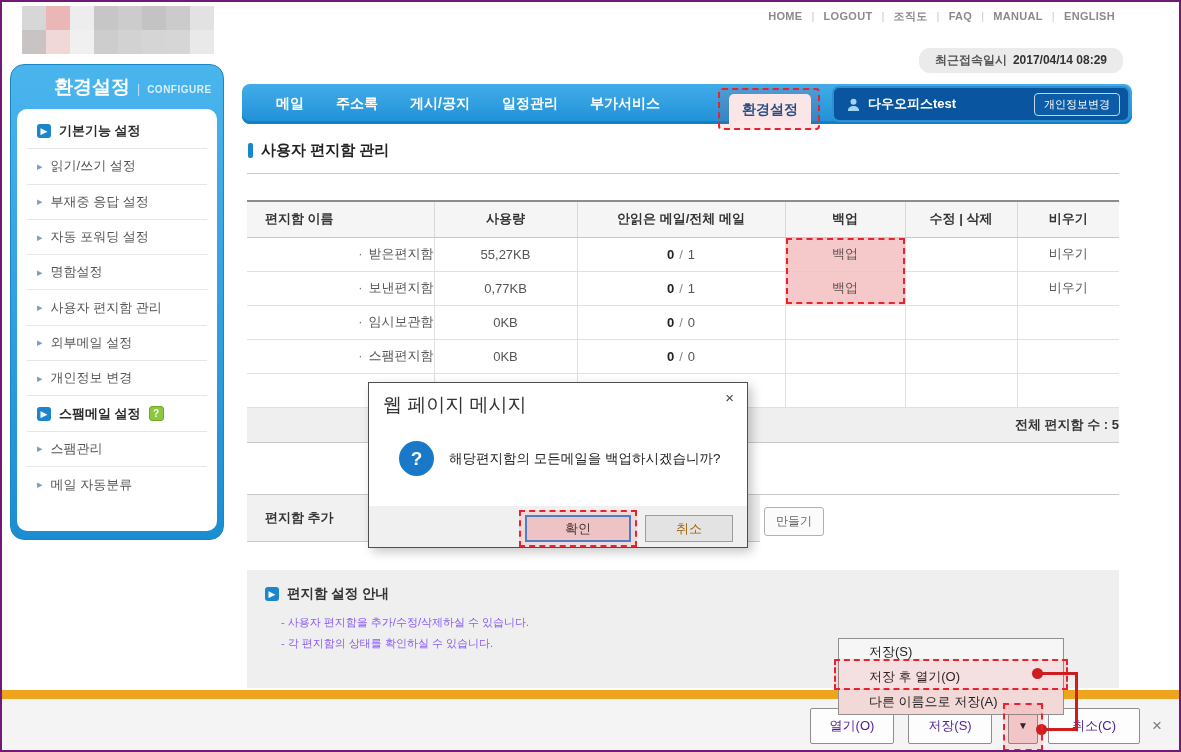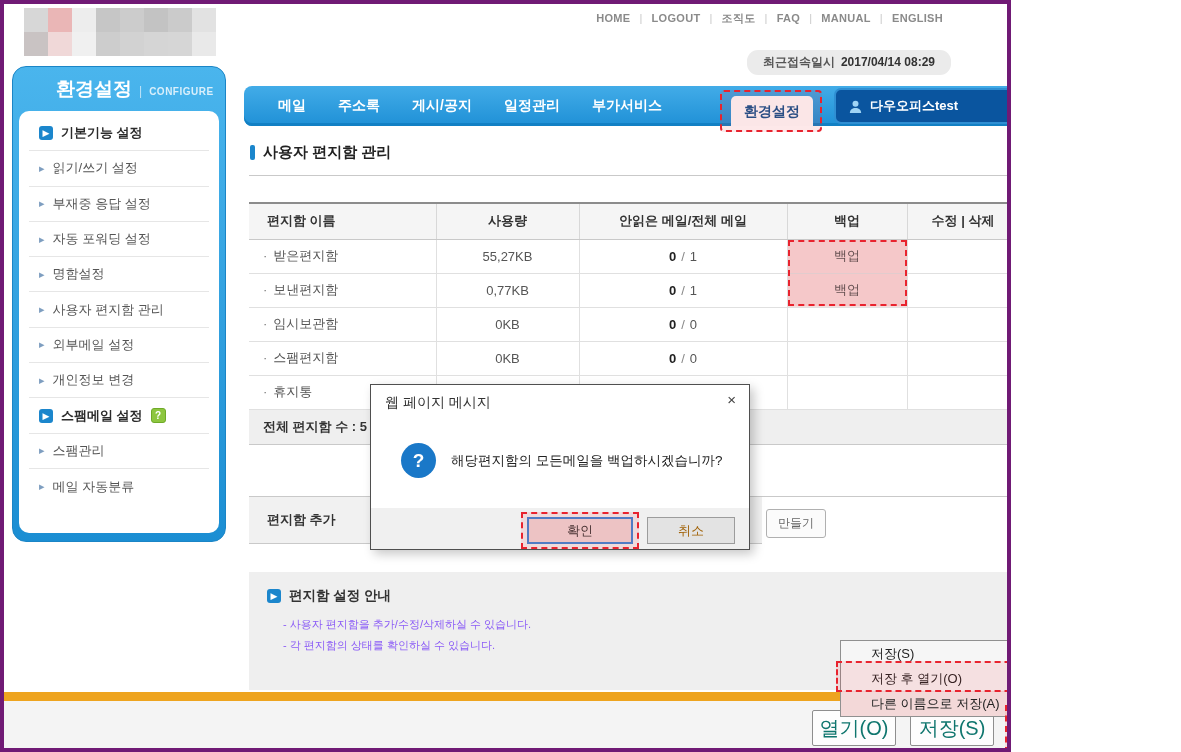--- a/index.html
+++ b/index.html
@@ -1,18 +1,18 @@
 <!DOCTYPE html>
 <html><head>
 <meta charset="utf-8">
 <style>
   * { margin:0; padding:0; box-sizing:border-box; }
   body { font-family:"Liberation Sans","DejaVu Sans",sans-serif; background:#fff; }
-  .frame { position:relative; width:1011px; height:752px; background:#fff;
-           border:4px solid #701a75; overflow:hidden; }
+  .frame { position:relative; width:1181px; height:752px; background:#fff;
+           border:2px solid #701a75; overflow:hidden; }
 
   
   .top-links { position:absolute; top:7px; right:64px; font-size:11px; font-weight:bold;
                color:#8a8a8a; letter-spacing:.3px; }
   .top-links span.lnk { cursor:pointer; }
   .top-links span.pipe::before { content:"|"; color:#c9c9c9; margin:0 9px; font-weight:normal; }
   .last-access { position:absolute; top:46px; right:56px; background:#ebebeb; border-radius:11px;
                  padding:4px 16px; font-size:12px; color:#555; font-weight:bold; }
   .last-access .val { color:#333; margin-left:6px; }
   .logo { position:absolute; left:20px; top:4px; width:192px; height:48px; font-size:0; }
@@ -70,21 +70,21 @@
   .title-sep { position:absolute; left:245px; top:171px; width:872px; border-top:1px solid #c9c9c9; }
 
   .ftable { position:absolute; left:245px; top:198px; width:872px; border-collapse:collapse;
             table-layout:fixed; }
   .ftable th { height:36px; background:#f5f5f5; border-top:2px solid #8c8c8c;
                border-bottom:1px solid #c9c9c9; border-left:1px solid #d8d8d8;
                font-size:13px; color:#333; }
   .ftable th:first-child { border-left:none; text-align:left; padding-left:18px; }
   .ftable td { height:34px; border-bottom:1px solid #e0e0e0; border-left:1px solid #e0e0e0;
                font-size:13px; color:#555; text-align:center; }
-  .ftable td:first-child { border-left:none; text-align:left; padding-left:14px; }
+  .ftable td:first-child { border-left:none; text-align:right; padding-left:14px; }
   .ftable td.name::before { content:"·"; margin-right:6px; color:#777; }
   .ftable .b { font-weight:bold; color:#222; }
   .ftable .sep { margin:0 5px; color:#888; }
   .ftable td.pink { background:#f7dcdc; cursor:pointer; }
   .ftable td.act { cursor:pointer; }
   .sum-row td { background:#efefef; text-align:left; padding-left:18px; font-weight:bold;
                 color:#333; border-bottom:1px solid #c9c9c9; height:35px; }
   .backup-hl { left:784px; top:236px; width:119px; height:66px; }
 
   .add-line { position:absolute; left:245px; top:492px; width:872px; border-top:1px solid #c9c9c9; }
@@ -95,21 +95,21 @@
               border:1px solid #b0b0b0; border-radius:3px; font-size:12px; color:#666; cursor:pointer; }
 
   .notice { position:absolute; left:245px; top:568px; width:872px; height:118px; background:#efefef;
             padding:15px 18px; }
   .notice-title { display:flex; align-items:center; font-size:13.5px; font-weight:bold; color:#333; }
   .notice-lines { margin:9px 0 0 16px; font-size:11px; color:#8b5cf6; line-height:21px; }
 
   
   .dialog { position:absolute; left:366px; top:380px; width:380px; height:166px; background:#fff;
             border:1px solid #4f4f4f; box-shadow:4px 4px 10px rgba(0,0,0,.22); z-index:30; }
-  .dlg-title { position:absolute; left:14px; top:9px; font-size:14px; color:#333; }
+  .dlg-title { position:absolute; left:14px; top:9px; font-size:19px; color:#333; }
   .dlg-close { position:absolute; right:13px; top:6px; font-size:15px; color:#444; cursor:pointer; }
   .dlg-icon { position:absolute; left:30px; top:58px; width:35px; height:35px; border-radius:50%;
               background:#1a78c8; color:#fff; font-size:19px; font-weight:bold;
               display:flex; align-items:center; justify-content:center; }
   .dlg-msg { position:absolute; left:80px; top:67px; font-size:13.5px; color:#222; }
   .dlg-footer { position:absolute; left:0; right:0; bottom:0; height:41px; background:#f0f0f0; }
   .dlg-ok { position:absolute; left:156px; top:132px; width:106px; height:27px; background:#eed6d6;
             border:2px solid #3f87d6; font-size:13px; color:#333; text-align:center; line-height:23px;
             cursor:pointer; }
   .ok-hl { left:150px; top:127px; width:118px; height:37px; z-index:31; }
@@ -118,21 +118,21 @@
                 line-height:25px; cursor:pointer; }
 
   
   .orange-bar { position:absolute; left:0; top:688px; width:1181px; height:9px; background:#eea41f; z-index:5; }
   .dlbar { position:absolute; left:0; top:697px; width:1181px; height:55px; background:#f4f4f4; z-index:5; }
   .dl-text { position:absolute; left:25px; top:0; height:55px; display:flex; align-items:center;
              font-size:15px; color:#333; }
   .dl-text .bold { font-weight:bold; }
   .dl-gap { display:inline-block; width:64px; }
   .dl-btn { position:absolute; top:9px; height:36px; background:#fdfdfd; border:1px solid #8e8e8e;
-            border-radius:2px; font-size:20px; color:#0f766e; text-align:center; line-height:34px;
+            border-radius:2px; font-size:13px; color:#4c1d95; text-align:center; line-height:34px;
             cursor:pointer; }
   .btn-open { left:808px; width:84px; }
   .btn-save { left:906px; width:84px; }
   .btn-arrow { left:1006px; width:30px; background:#f3d8d8; font-size:10px; color:#222; }
   .arrow-hl { left:1001px; top:701px; width:40px; height:48px; z-index:46; }
   .btn-cancel { left:1046px; width:92px; }
   .dl-close { position:absolute; left:1150px; top:17px; font-size:17px; color:#7a7a7a; cursor:pointer; }
 
   
   .ctx-menu { position:absolute; left:836px; top:636px; width:226px; background:#f6f6f6;

